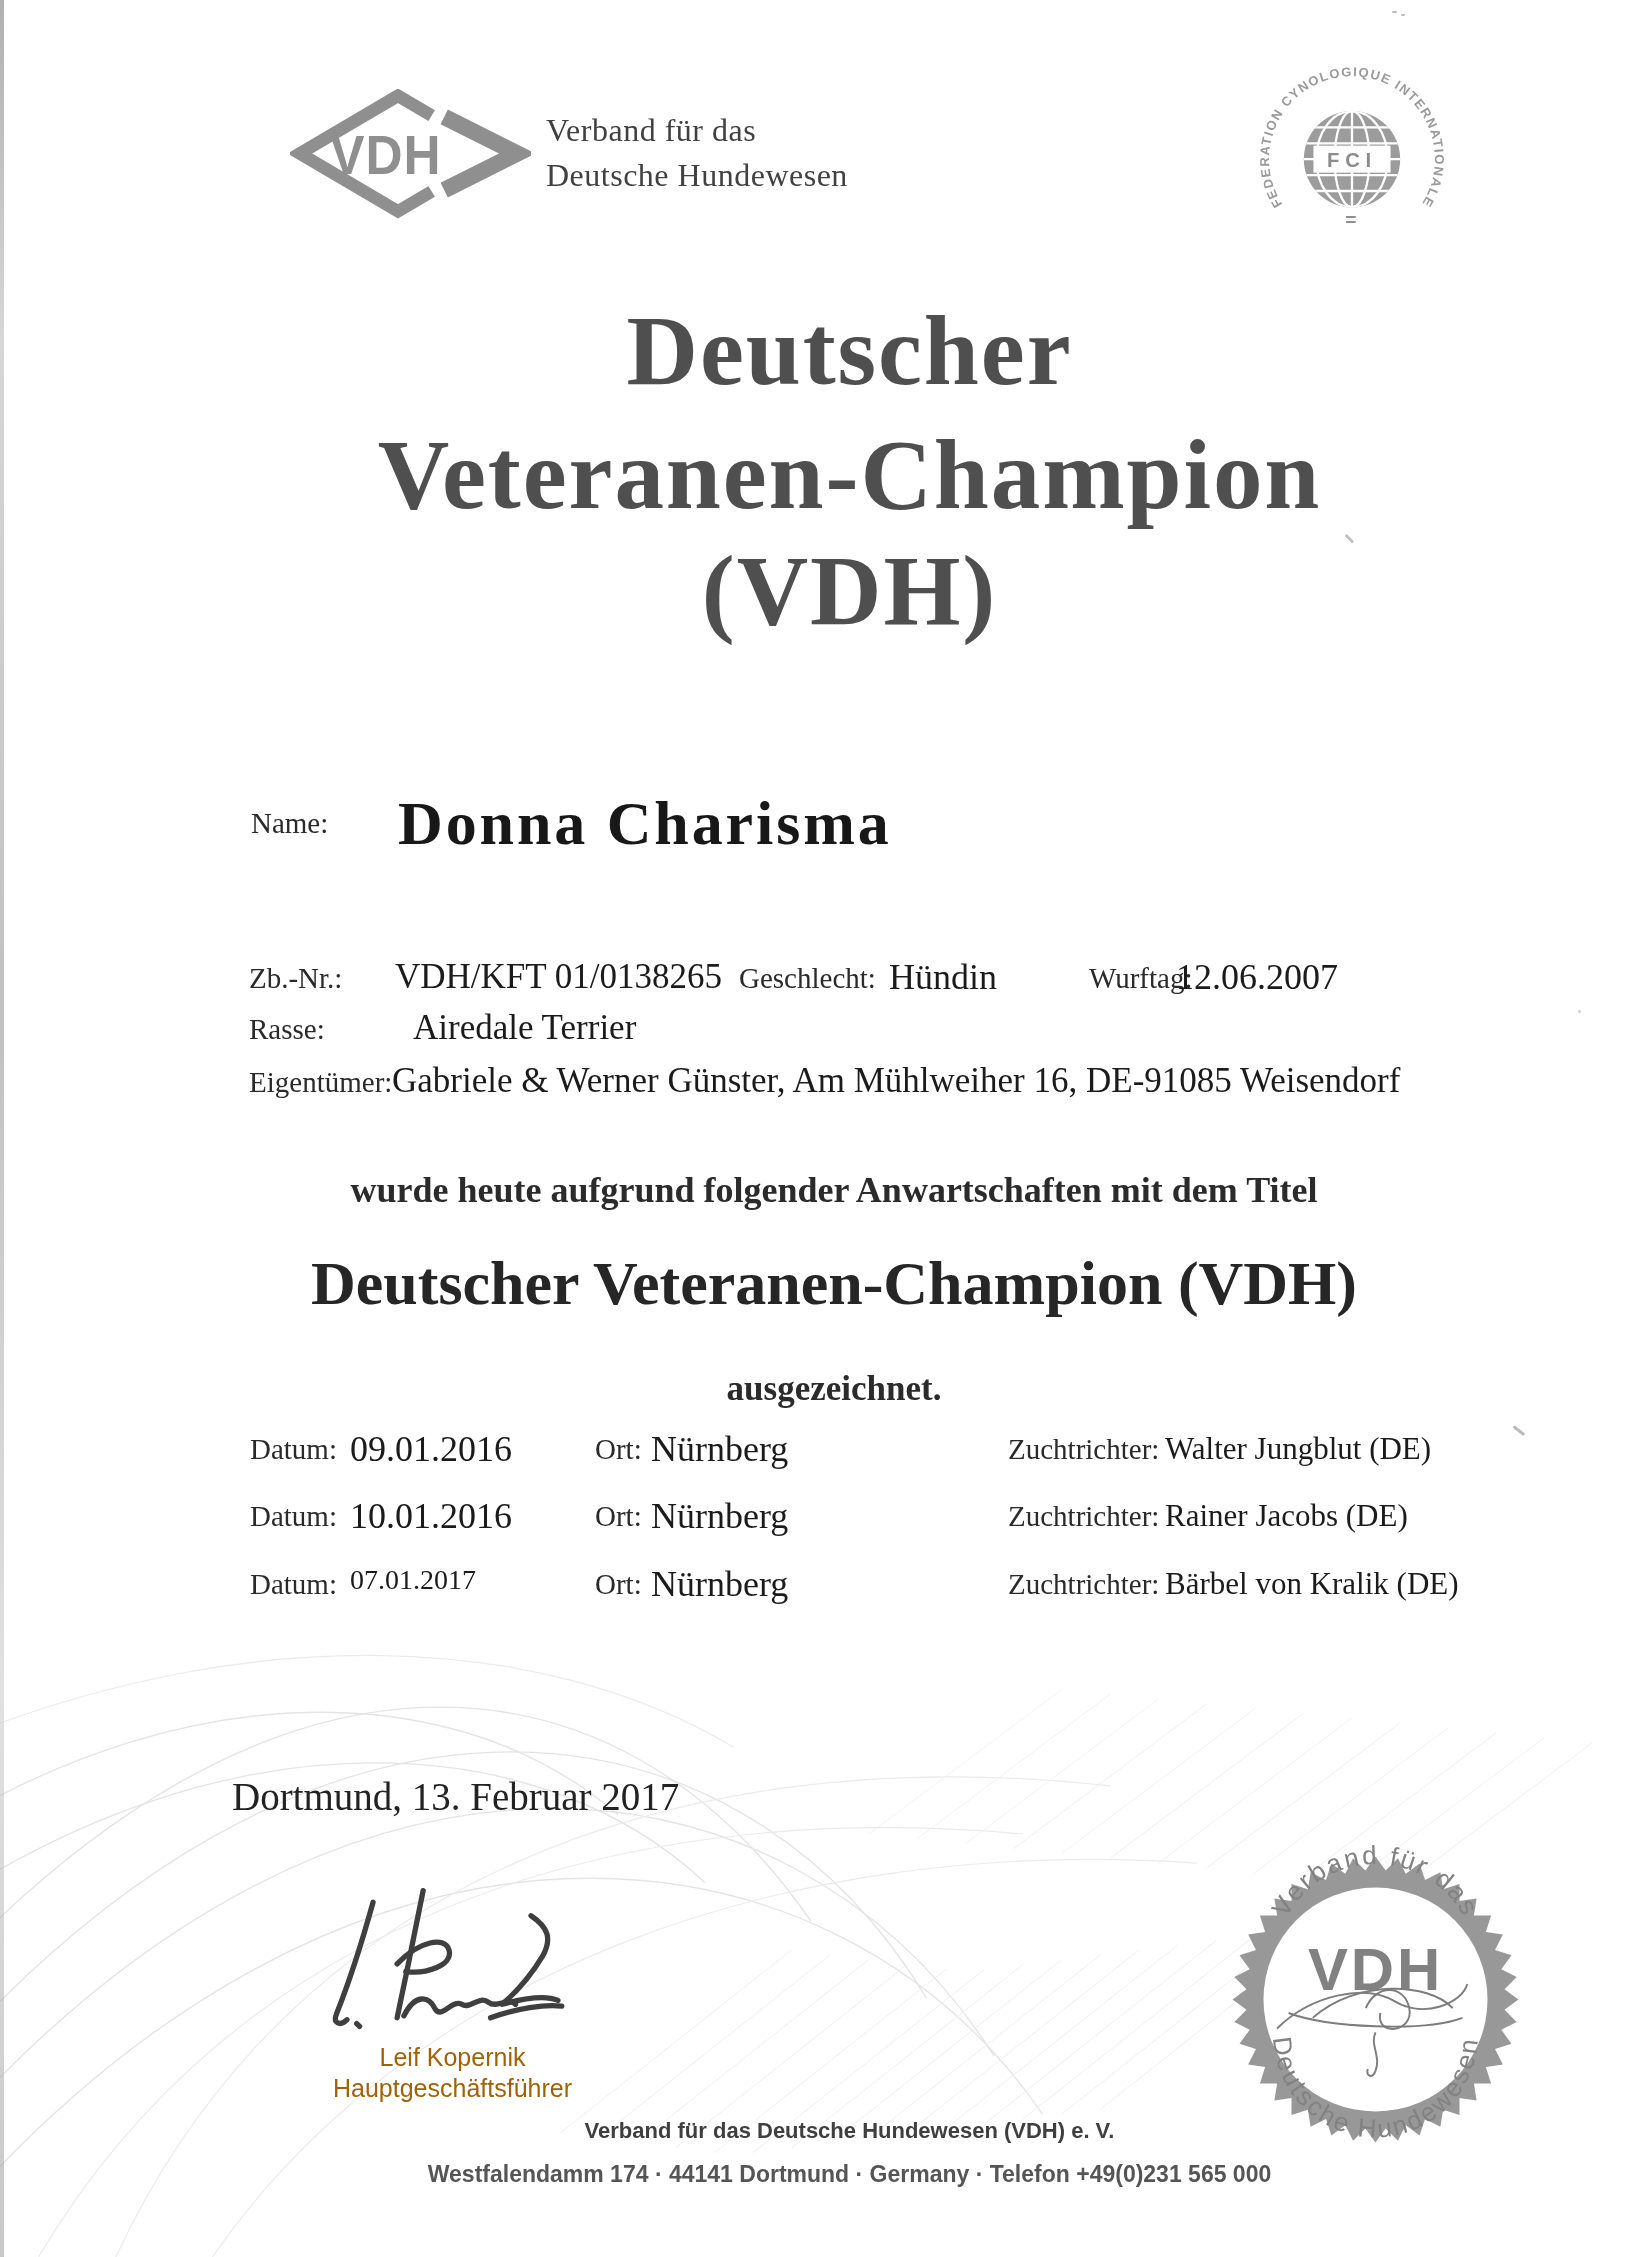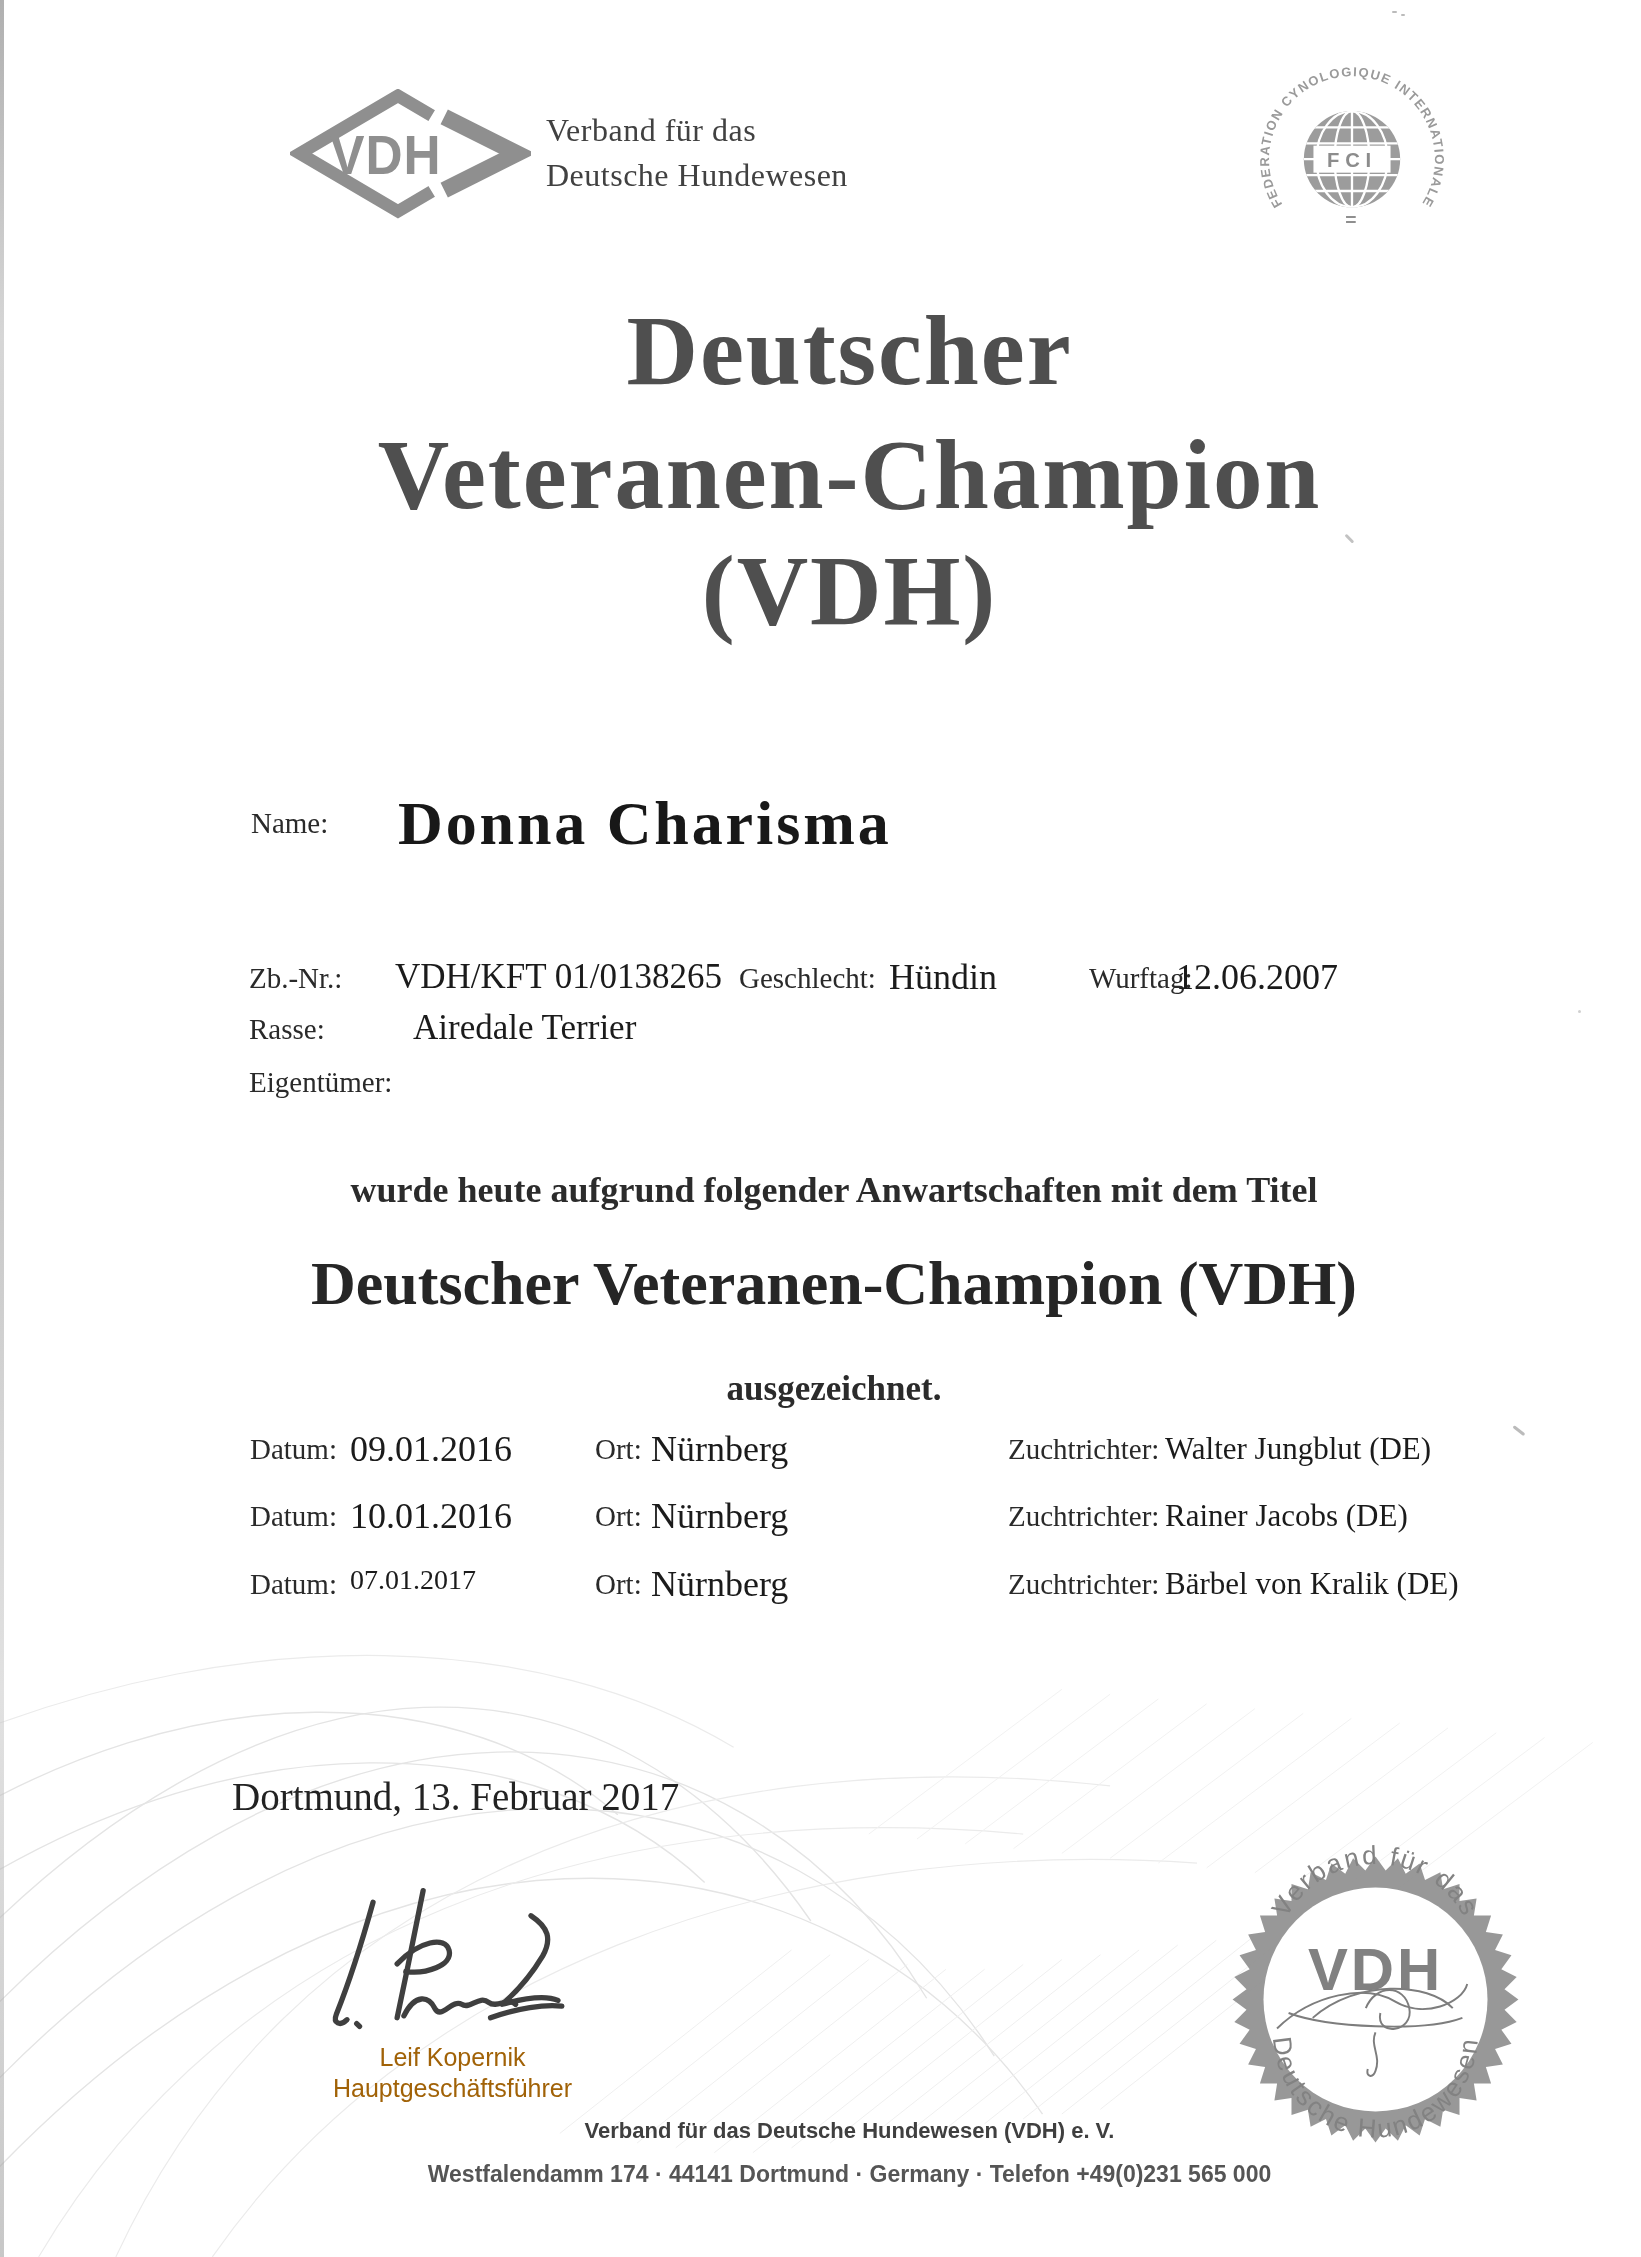--- a/index.html
+++ b/index.html
@@ -142,20 +142,21 @@
   <div class="abs val" style="left:395px;top:959px;">VDH/KFT 01/0138265</div>
   <div class="abs lbl" style="left:739px;top:964px;">Geschlecht:</div>
   <div class="abs val" style="left:889px;top:959px;font-size:36px;">Hündin</div>
   <div class="abs lbl" style="left:1089px;top:964px;font-family:Liberation Serif, serif;">Wurftag:</div>
   <div class="abs val" style="left:1176px;top:959px;font-size:36px;">12.06.2007</div>
 
   <div class="abs lbl" style="left:249px;top:1015px;">Rasse:</div>
   <div class="abs val" style="left:395px;top:1010px;margin-left:18px;">Airedale Terrier</div>
 
   <div class="abs lbl" style="left:249px;top:1068px;">Eigentümer:</div>
+  <div class="abs val" style="left:392px;top:1063px;">Gabriele &amp; Werner Günster, Am Mühlweiher 16, DE-91085 Weisendorf</div>
 
   <div class="abs mid intro" style="top:1172px;">wurde heute aufgrund folgender Anwartschaften mit dem Titel</div>
   <div class="abs mid award-title" style="top:1252px;font-family:Liberation Serif, serif;">Deutscher Veteranen-Champion (VDH)</div>
   <div class="abs mid closing" style="top:1371px;">ausgezeichnet.</div>
 
   <div>
     <span class="abs lbl" style="left:250px;top:1435px;">Datum:</span>
     <span class="abs val" style="left:350px;top:1431px;font-size:36px;">09.01.2016</span>
     <span class="abs lbl" style="left:595px;top:1435px;">Ort:</span>
     <span class="abs val" style="left:651px;top:1431px;font-size:36px;">Nürnberg</span>

